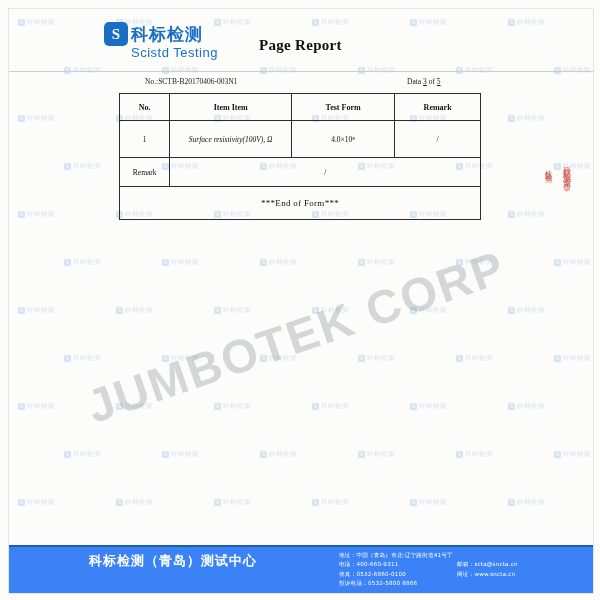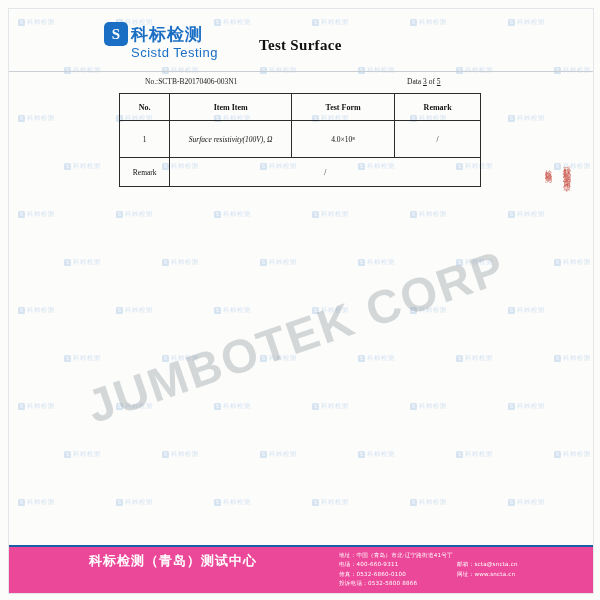--- a/index.html
+++ b/index.html
@@ -239,21 +239,21 @@
     z-index: 4;
     opacity: 0.8;
   }
   
   .footer {
     position: absolute;
     left: 0;
     bottom: 0;
     width: 584px;
     height: 46px;
-    background: #ec4899;
+    background: #3b82f6;
     color: #ffffff;
     z-index: 5;
   }
   .footer-rule {
     position: absolute;
     left: 0; bottom: 46px;
     width: 584px; height: 2px;
     background: #1a5fa8;
     z-index: 5;
   }
@@ -373,21 +373,21 @@
   <div class="sheet">
 
     <div class="header">
       <div class="logo-block">
         <div class="logo-row">
           <div class="logo-mark">S</div>
           <div class="logo-cn">科标检测</div>
         </div>
         <div class="logo-sub">Scistd Testing</div>
       </div>
-      <div class="doc-title">Test Surface</div>
+      <div class="doc-title">Page Report</div>
       <div class="hdr-rule"></div>
     </div>
 
     <div class="report-no">No.:SCTB-B20170406-003N1</div>
 
     <div class="page-no">
       <span>Data </span><span class="pnum">3</span><span> of </span><span class="pnum">5</span>
     </div>
 
     <table class="data-table">
@@ -402,20 +402,23 @@
       <tbody>
         <tr class="row-data">
           <td>1</td>
           <td class="cell-item">Surface resistivity(100V), Ω</td>
           <td>4.0×10⁸</td>
           <td class="slash">/</td>
         </tr>
         <tr class="row-remark">
           <td class="cell-remark-label">Remark</td>
           <td class="slash" colspan="3">/</td>
+        </tr>
+        <tr class="row-end">
+          <td class="end-text" colspan="4">***End of Form***</td>
         </tr>
       </tbody>
     </table>
 
     <div class="big-watermark">JUMBOTEK CORP</div>
 
     <div class="side-stamp">科标检测专用章</div>
     <div class="side-stamp2">检验检测</div>
 
     <div class="footer-rule"></div>

